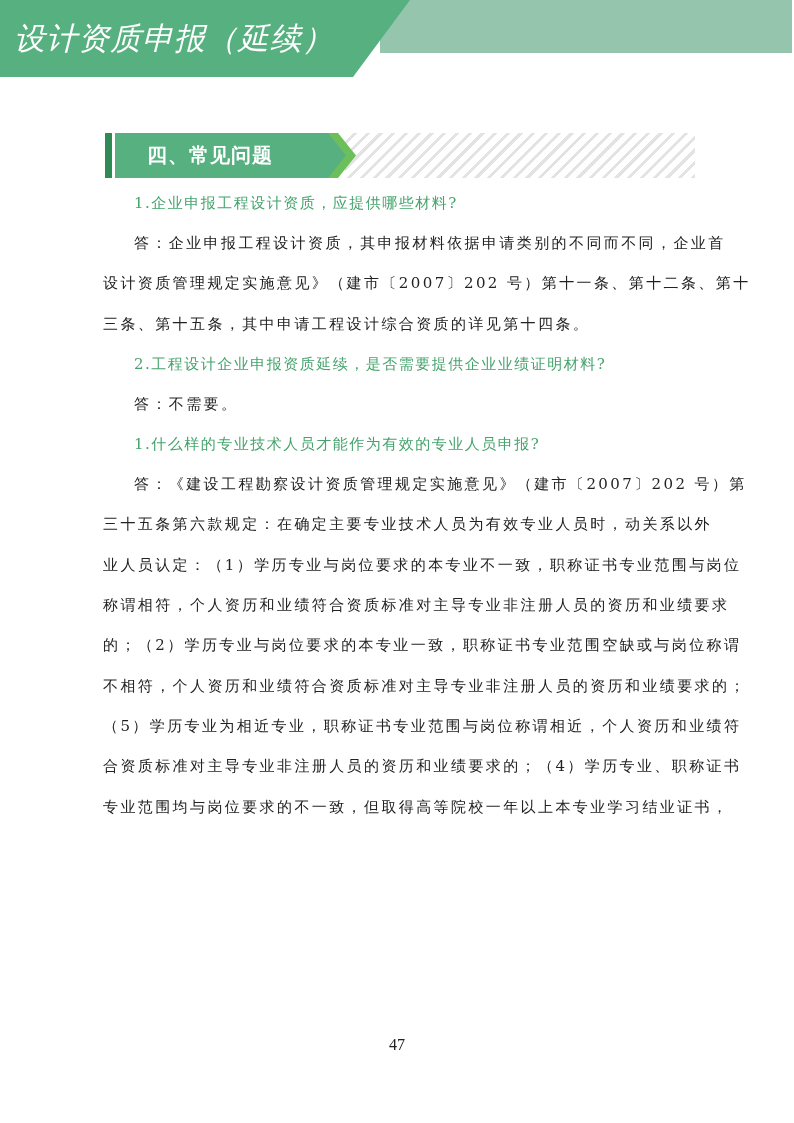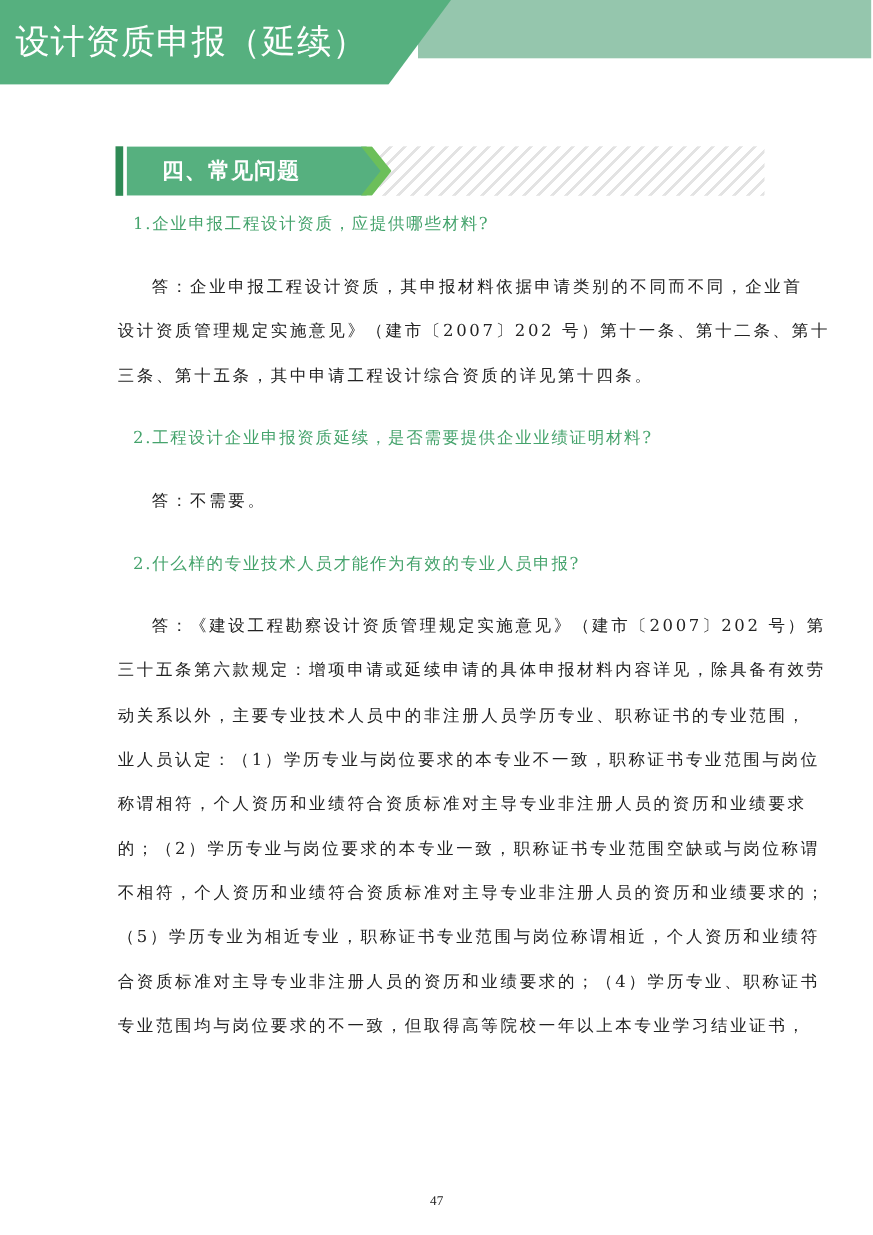--- a/index.html
+++ b/index.html
@@ -4,43 +4,43 @@
   <style>
     html, body { margin: 0; padding: 0; background: #ffffff; }
     body { width: 794px; height: 1123px; position: relative; overflow: hidden;
            font-family: "DejaVu Serif", "Liberation Serif", serif; color: #222; }
 
     
     .hdr-light { position: absolute; left: 380px; top: 0; width: 412px; height: 53px; background: #95c6ad; }
     .hdr-dark { position: absolute; left: 0; top: 0; width: 410px; height: 77px; background: #56b07f;
                 clip-path: polygon(0 0, 410px 0, 353px 77px, 0 77px); }
     .hdr-title { position: absolute; left: 14px; top: 16px; font-family: "DejaVu Sans", sans-serif;
-                 font-size: 31px; color: #ffffff; letter-spacing: 1px; line-height: 44px; white-space: nowrap; }
+                 font-size: 31px; color: #ffffff; letter-spacing: 1px; line-height: 44px; white-space: nowrap; font-style: italic; }
 
     
     .sec { position: absolute; left: 105px; top: 133px; width: 590px; height: 45px; }
     .sec-stripe { position: absolute; left: 0; top: 0; width: 7px; height: 45px; background: #2f8a55; }
     .sec-hatch { position: absolute; left: 240px; top: 0; width: 350px; height: 45px;
                  background: repeating-linear-gradient(135deg, #ffffff 0px, #ffffff 6px, #e3e3e3 6px, #e3e3e3 9px); }
     .sec-block { position: absolute; left: 10px; top: 0; width: 240px; height: 45px; background: #56b07f;
                  clip-path: polygon(0 0, 218px 0, 240px 22.5px, 218px 45px, 0 45px); }
     .sec-chev { position: absolute; left: 223px; top: 0; width: 28px; height: 45px; background: #6cbf5a;
                 clip-path: polygon(0 0, 10px 0, 28px 22.5px, 10px 45px, 0 45px, 18px 22.5px); }
     .sec-title { position: absolute; left: 42px; top: 0; line-height: 45px; font-family: "DejaVu Sans", sans-serif;
                  font-size: 20px; font-weight: bold; color: #ffffff; letter-spacing: 1px; white-space: nowrap; }
 
     
-    .content { position: absolute; left: 90px; top: 183px; width: 580px; }
+    .content { position: absolute; left: 103px; top: 183px; width: 580px; }
     .q { font-size: 15px; color: #45a36c; line-height: 40px; height: 40px; padding-left: 31px; letter-spacing: 1.5px; white-space: nowrap; }
-    .a { font-size: 15px; color: #222; line-height: 40.3px; letter-spacing: 2.4px; text-align: justify; margin: 17px; }
+    .a { font-size: 15px; color: #222; line-height: 40.3px; letter-spacing: 2.4px; text-align: justify; margin: 0; }
     .a .ln { display: block; white-space: nowrap; height: 40.3px; }
     .indent { padding-left: 31px; }
 
-    .page-no { position: absolute; left: 0; width: 794px; top: 1084px; text-align: center;
-               font-family: "Liberation Serif", serif; font-size: 12px; color: #222; }
+    .page-no { position: absolute; left: 0; width: 794px; top: 1036px; text-align: center;
+               font-family: "Liberation Serif", serif; font-size: 16px; color: #222; }
   </style>
 </head>
 <body>
 
 <div class="hdr-light"></div>
 <div class="hdr-dark"></div>
 <div class="hdr-title">设计资质申报（延续）</div>
 
 <div class="sec">
   <div class="sec-stripe"></div>
@@ -56,25 +56,24 @@
     <span class="ln indent">答：企业申报工程设计资质，其申报材料依据申请类别的不同而不同，企业首</span>
     <span class="ln">设计资质管理规定实施意见》（建市〔2007〕202 号）第十一条、第十二条、第十</span>
     <span class="ln">三条、第十五条，其中申请工程设计综合资质的详见第十四条。</span>
   </div>
 
   <div class="q">2.工程设计企业申报资质延续，是否需要提供企业业绩证明材料?</div>
   <div class="a">
     <span class="ln indent">答：不需要。</span>
   </div>
 
-  <div class="q">2.什么样的专业技术人员才能作为有效的专业人员申报?</div>
+  <div class="q">1.什么样的专业技术人员才能作为有效的专业人员申报?</div>
   <div class="a">
     <span class="ln indent">答：《建设工程勘察设计资质管理规定实施意见》（建市〔2007〕202 号）第</span>
-    <span class="ln">三十五条第六款规定：增项申请或延续申请的具体申报材料内容详见，除具备有效劳</span>
-    <span class="ln">动关系以外，主要专业技术人员中的非注册人员学历专业、职称证书的专业范围，</span>
+    <span class="ln">三十五条第六款规定：在确定主要专业技术人员为有效专业人员时，动关系以外</span>
     <span class="ln">业人员认定：（1）学历专业与岗位要求的本专业不一致，职称证书专业范围与岗位</span>
     <span class="ln">称谓相符，个人资历和业绩符合资质标准对主导专业非注册人员的资历和业绩要求</span>
     <span class="ln">的；（2）学历专业与岗位要求的本专业一致，职称证书专业范围空缺或与岗位称谓</span>
     <span class="ln">不相符，个人资历和业绩符合资质标准对主导专业非注册人员的资历和业绩要求的；</span>
     <span class="ln">（5）学历专业为相近专业，职称证书专业范围与岗位称谓相近，个人资历和业绩符</span>
     <span class="ln">合资质标准对主导专业非注册人员的资历和业绩要求的；（4）学历专业、职称证书</span>
     <span class="ln">专业范围均与岗位要求的不一致，但取得高等院校一年以上本专业学习结业证书，</span>
   </div>
 </div>
 

